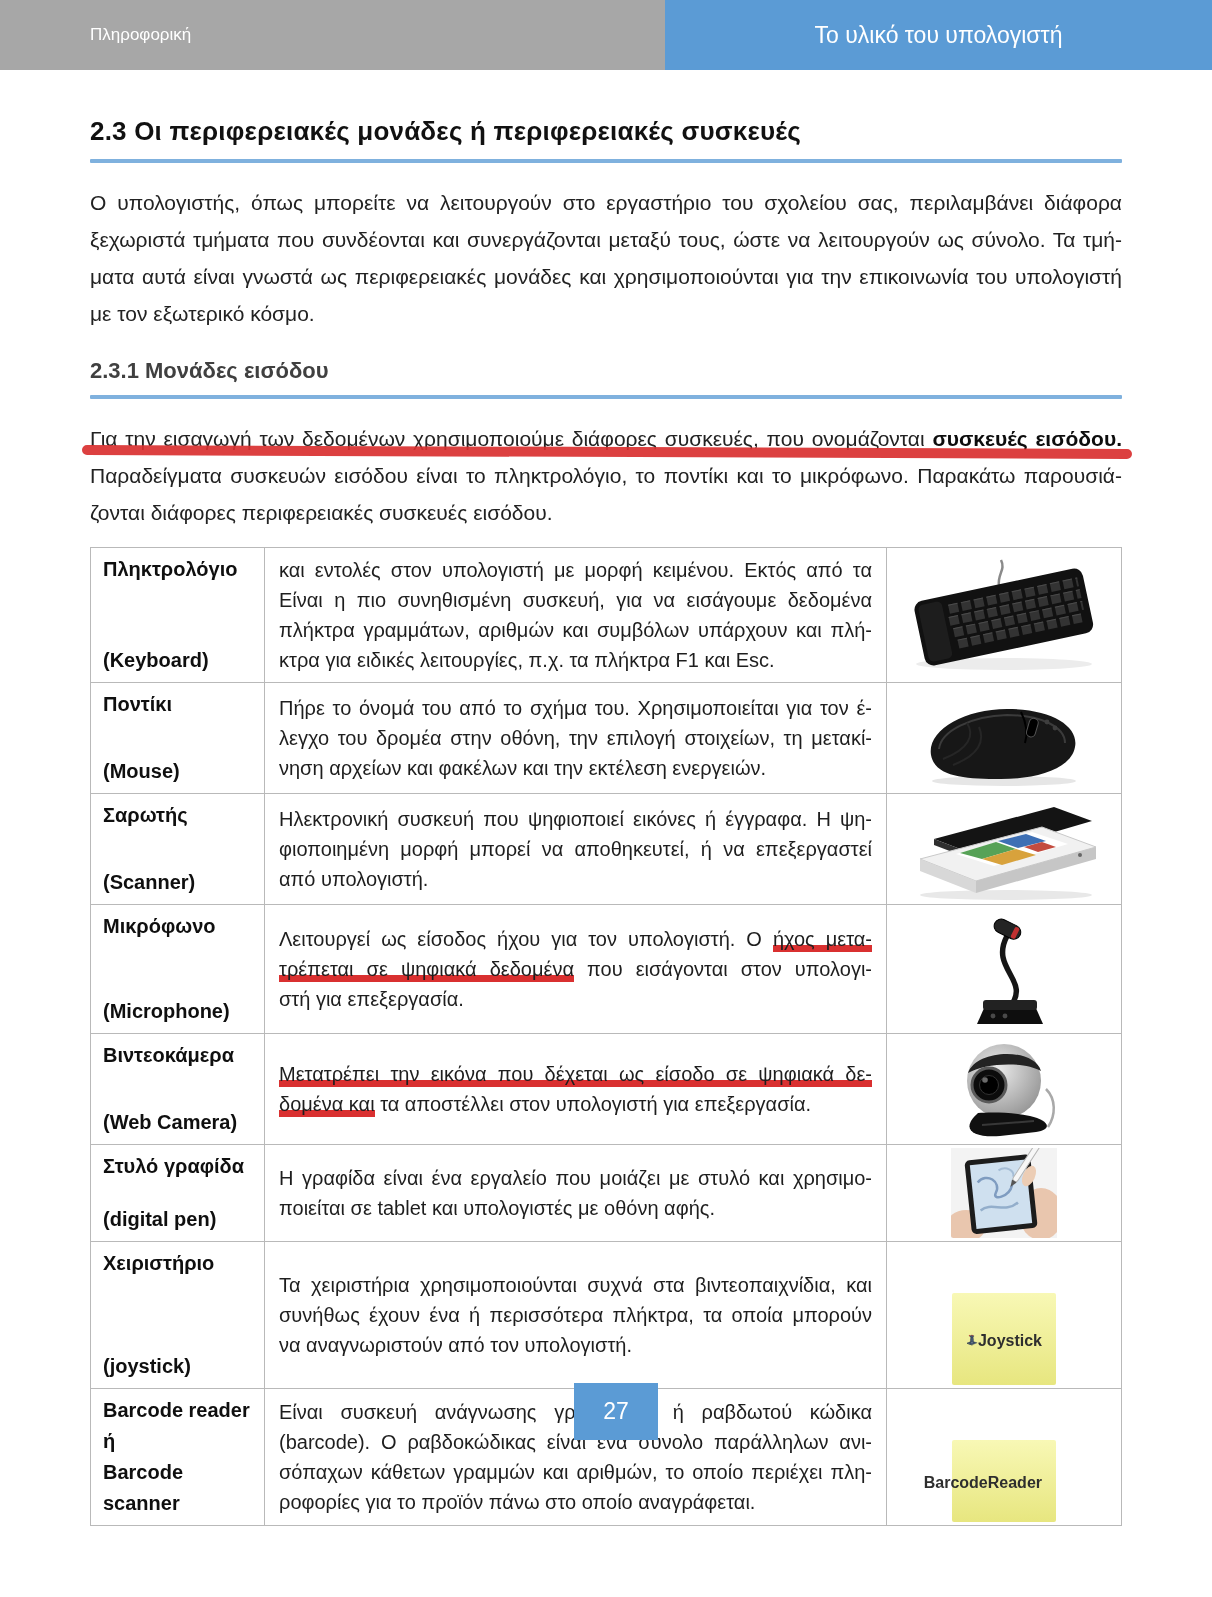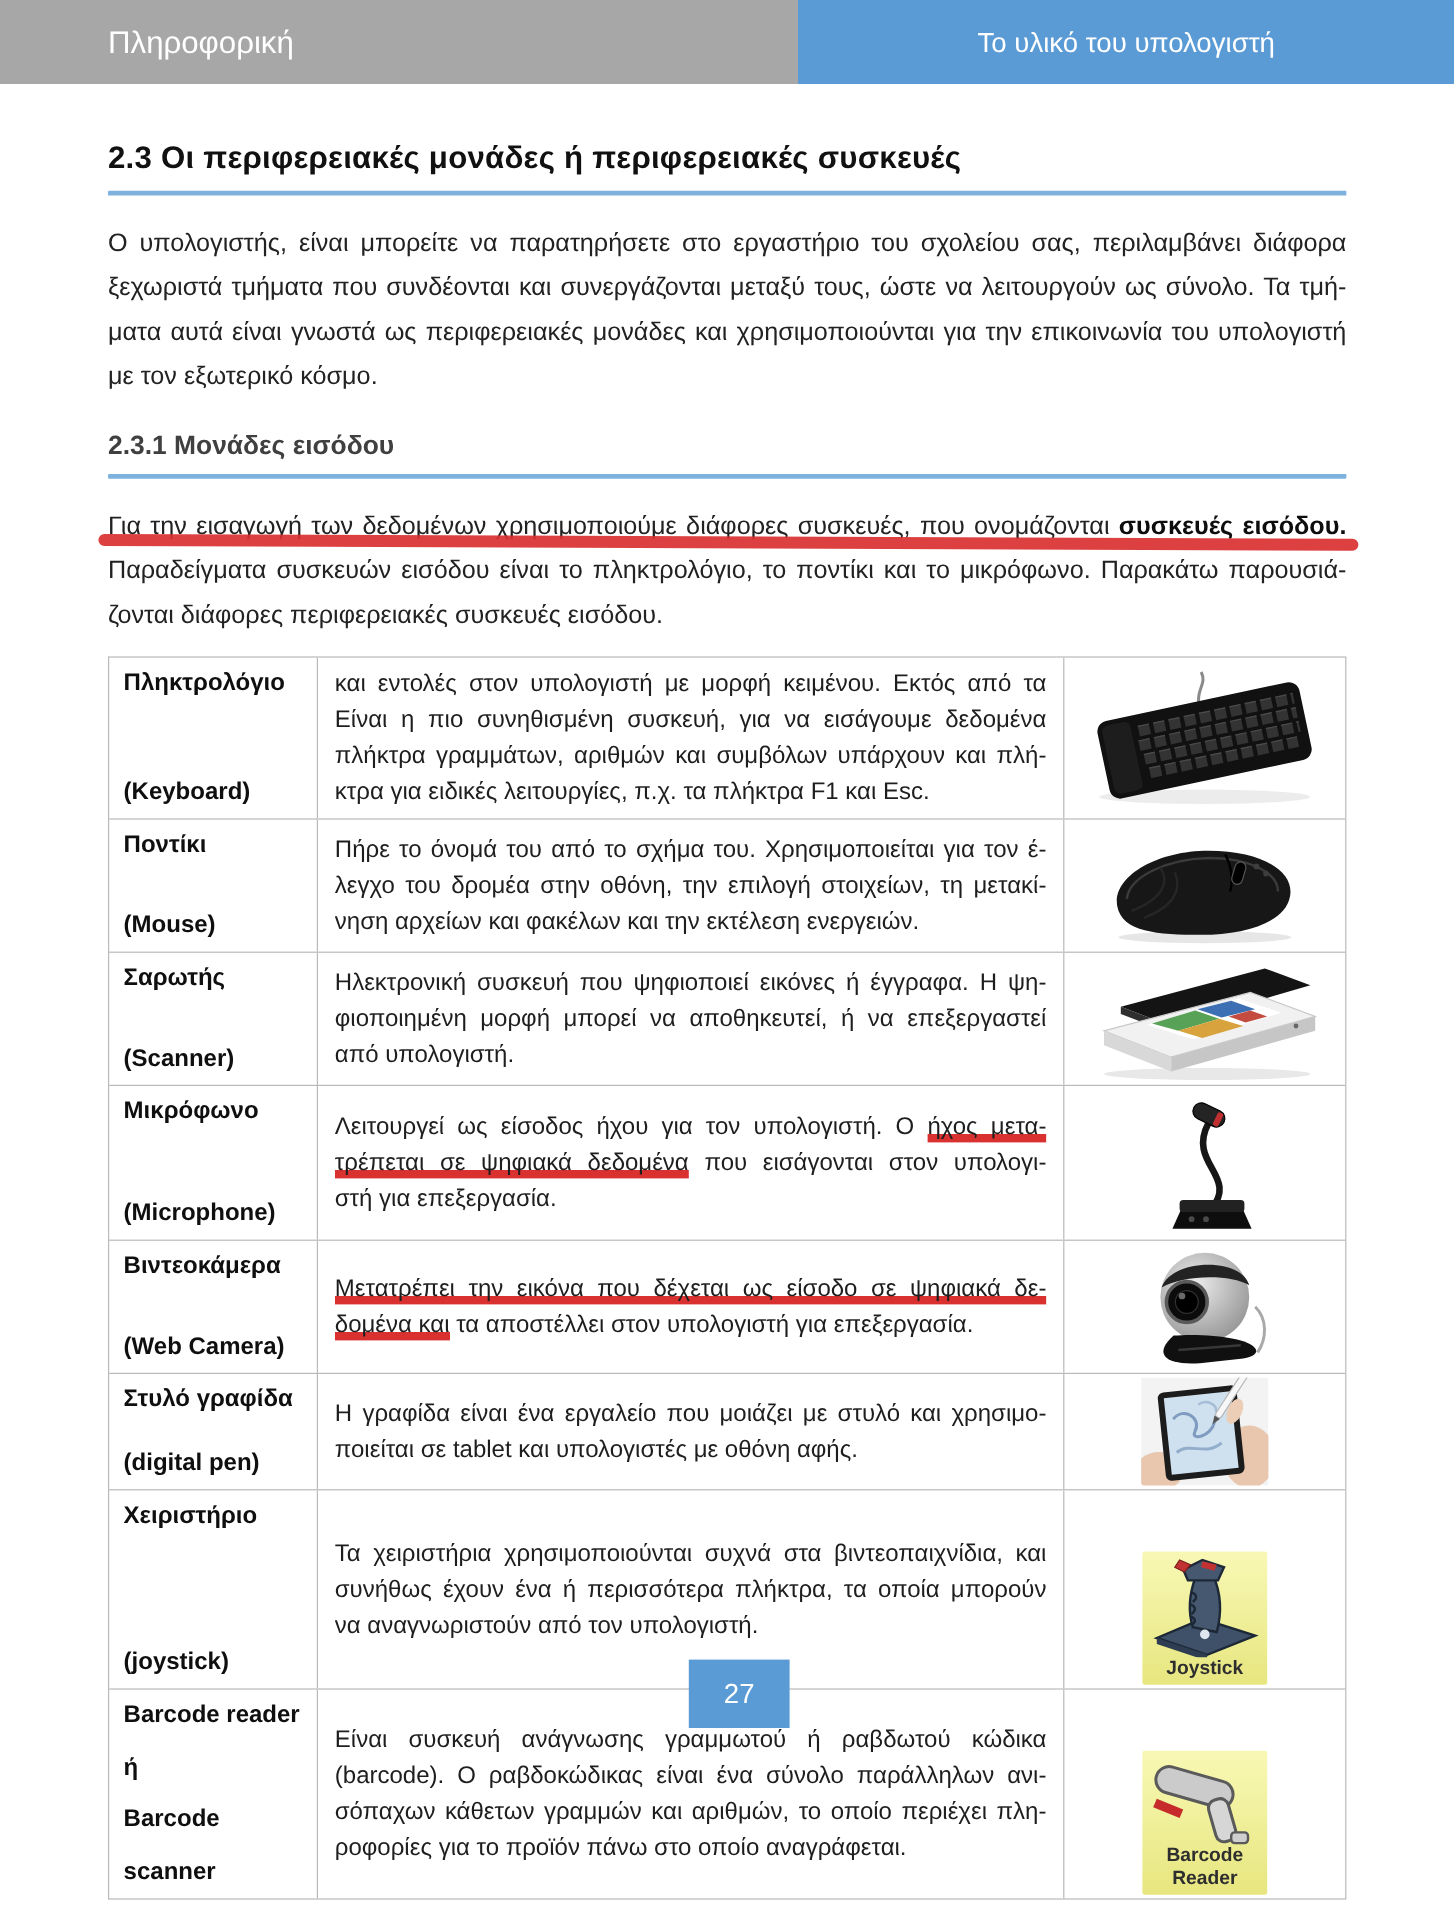--- a/index.html
+++ b/index.html
@@ -3,21 +3,21 @@
 <meta charset="utf-8">
 <style>
   html,body{margin:0;padding:0;}
   body{
     width:1212px;height:1597px;position:relative;background:#ffffff;
     font-family:"Liberation Sans","DejaVu Sans",sans-serif;color:#1c1c1c;overflow:hidden;
   }
   
   .topbar{position:absolute;top:0;left:0;width:1212px;height:70px;display:flex;}
   .topbar-left{width:665px;background:var(--header-gray,#a7a7a7);display:flex;align-items:center;
-    padding-left:90px;box-sizing:border-box;color:#fff;font-size:26px;}
+    padding-left:90px;box-sizing:border-box;color:#fff;font-size:17px;}
   .topbar-right{flex:1;background:var(--accent-blue,#5b9bd5);display:flex;align-items:center;
     justify-content:center;color:#fff;font-size:23px;text-align:center;}
   
   .content{position:absolute;left:90px;top:70px;width:1032px;}
   h1{font-size:26px;font-weight:bold;color:#111;margin:46px 0 12px 0;letter-spacing:.2px;}
   h2{font-size:22px;font-weight:bold;color:#404040;margin:26px 0 11px 0;}
   .rule{height:4px;background:var(--rule-blue,#7fb1de);border-radius:1px;}
   .para{font-size:21px;line-height:37px;color:#222;margin-top:21px;}
   .rel{position:relative;}
   .tline{text-align:justify;text-align-last:justify;white-space:nowrap;overflow:hidden;}
@@ -40,22 +40,22 @@
   .trow:nth-child(5){min-height:103px}
   .trow:nth-child(6){min-height:90px}
   .trow:nth-child(7){min-height:114px}
   .trow:nth-child(8){min-height:123px}
   .cell{box-sizing:border-box;}
   .cell.name{border-right:1px solid var(--table-border,#b9b9b9);display:flex;flex-direction:column;
     justify-content:space-between;padding:6px 6px 6px 12px;font-weight:bold;font-size:20px;line-height:31px;color:#0f0f0f;}
   .cell.desc{border-right:1px solid var(--table-border,#b9b9b9);display:flex;flex-direction:column;
     justify-content:center;padding:7px 14px;font-size:20px;line-height:30px;color:#1e1e1e;}
   .cell.img{display:flex;align-items:center;justify-content:center;padding:3px;}
-  .illus{width:104px;background:linear-gradient(#f8f8b5,#e7e67f);display:flex;flex-direction:column;
-    align-items:center;justify-content:flex-end;padding:6px 2px 4px;box-sizing:border-box;border-radius:2px;margin-top:48px;}
+  .illus{width:104px;background:linear-gradient(#f8f8b5,#e7e67f);display:flex;flex-direction:row;
+    align-items:center;justify-content:flex-end;padding:6px 14px 4px;box-sizing:border-box;border-radius:2px;margin-top:48px;}
   .cap{font-weight:bold;font-size:16px;line-height:19px;color:#2e2e2e;text-align:center;}
   
   .pagenum{position:absolute;left:574px;top:1383px;width:84px;height:57px;background:var(--accent-blue,#5b9bd5);
     color:#fff;font-size:23px;display:flex;align-items:center;justify-content:center;}
 </style>
 </head>
 <body>
 
 <header class="topbar">
   <div class="topbar-left">
@@ -65,21 +65,21 @@
     <span>Το υλικό του υπολογιστή</span>
   </div>
 </header>
 
 <main class="content">
 
   <h1>2.3 Οι περιφερειακές μονάδες ή περιφερειακές συσκευές</h1>
   <div class="rule"></div>
 
   <div class="para">
-      <div class="tline"><span class="seg">Ο υπολογιστής, είναι μπορείτε να παρατηρήσετε στο εργαστήριο του σχολείου σας, περιλαμβάνει διάφορα</span></div>
+      <div class="tline"><span class="seg">Ο υπολογιστής, όπως μπορείτε να λειτουργούν στο εργαστήριο του σχολείου σας, περιλαμβάνει διάφορα</span></div>
       <div class="tline"><span class="seg">ξεχωριστά τμήματα που συνδέονται και συνεργάζονται μεταξύ τους, ώστε να λειτουργούν ως σύνολο. Τα τμή-</span></div>
       <div class="tline"><span class="seg">ματα αυτά είναι γνωστά ως περιφερειακές μονάδες και χρησιμοποιούνται για την επικοινωνία του υπολογιστή</span></div>
       <div class="tline last"><span class="seg">με τον εξωτερικό κόσμο.</span></div>
     </div>
 
   <h2>2.3.1 Μονάδες εισόδου</h2>
   <div class="rule"></div>
 
   <div class="para rel">
     <div class="big-marker"></div>

